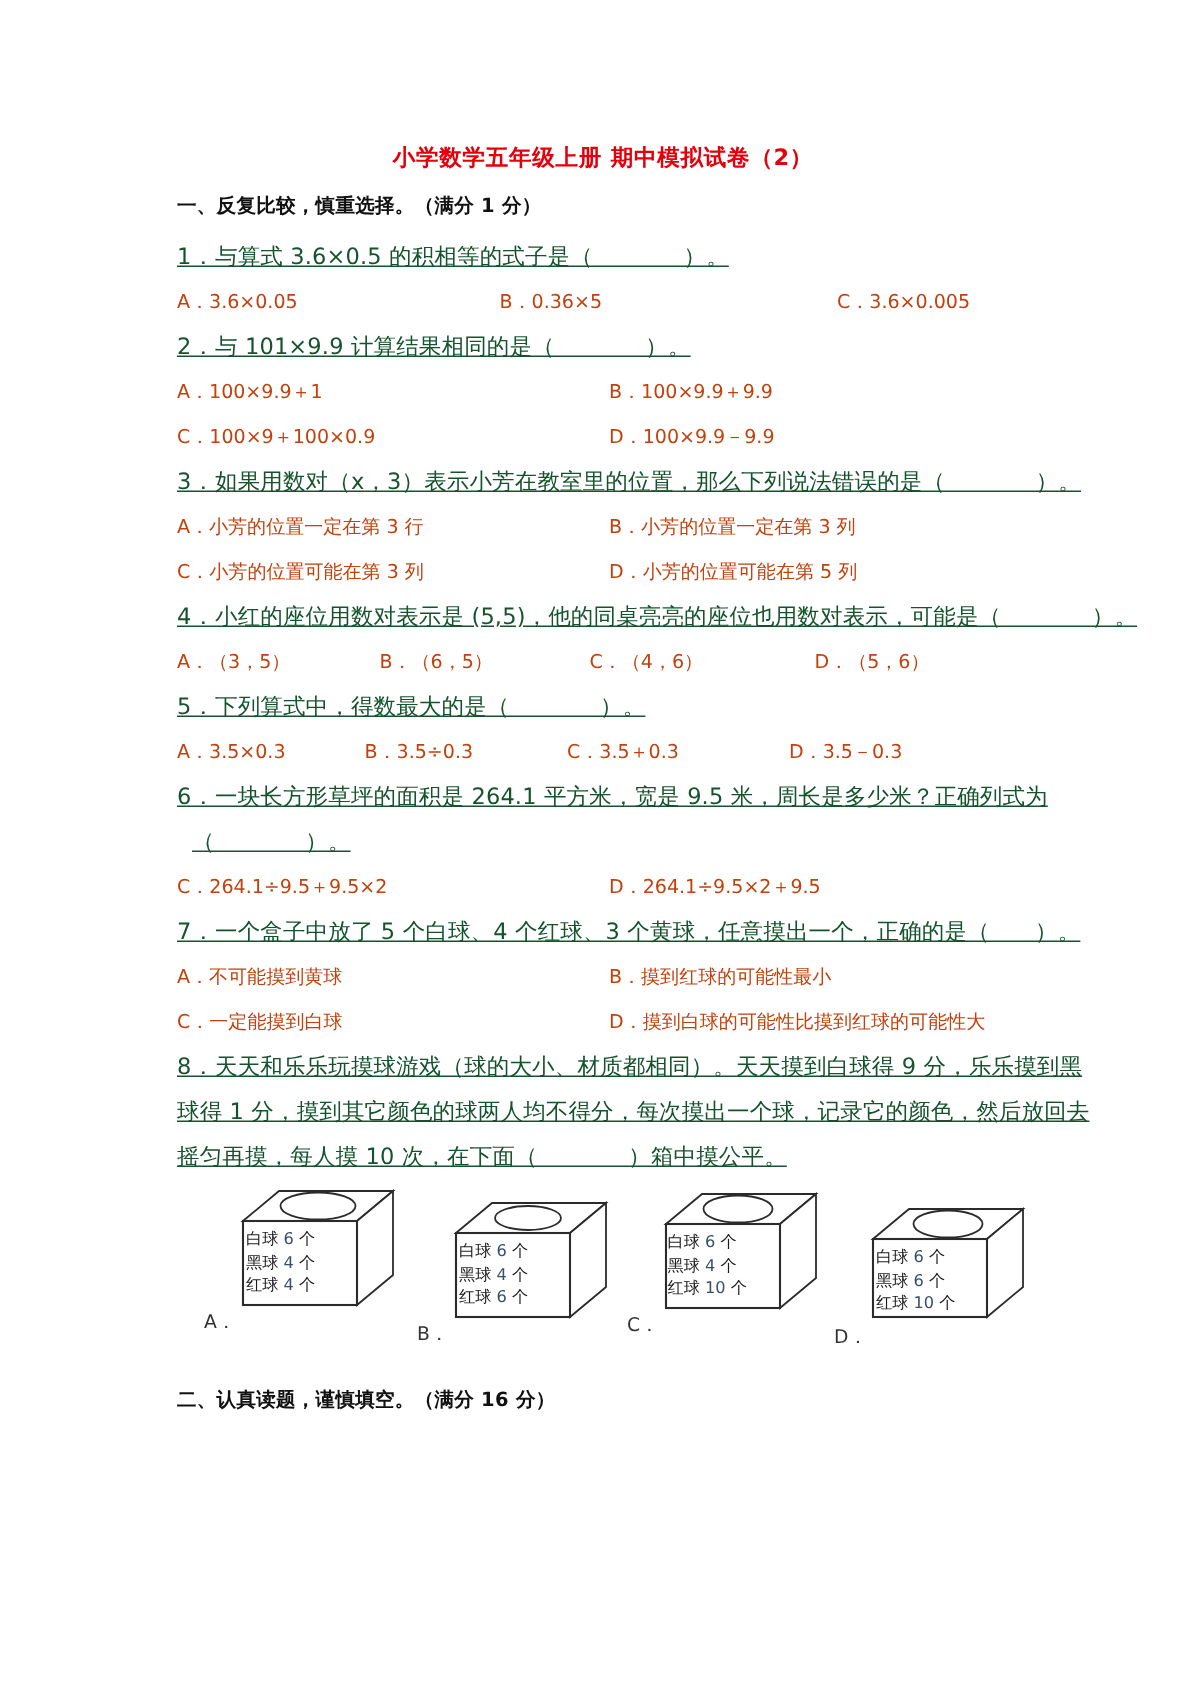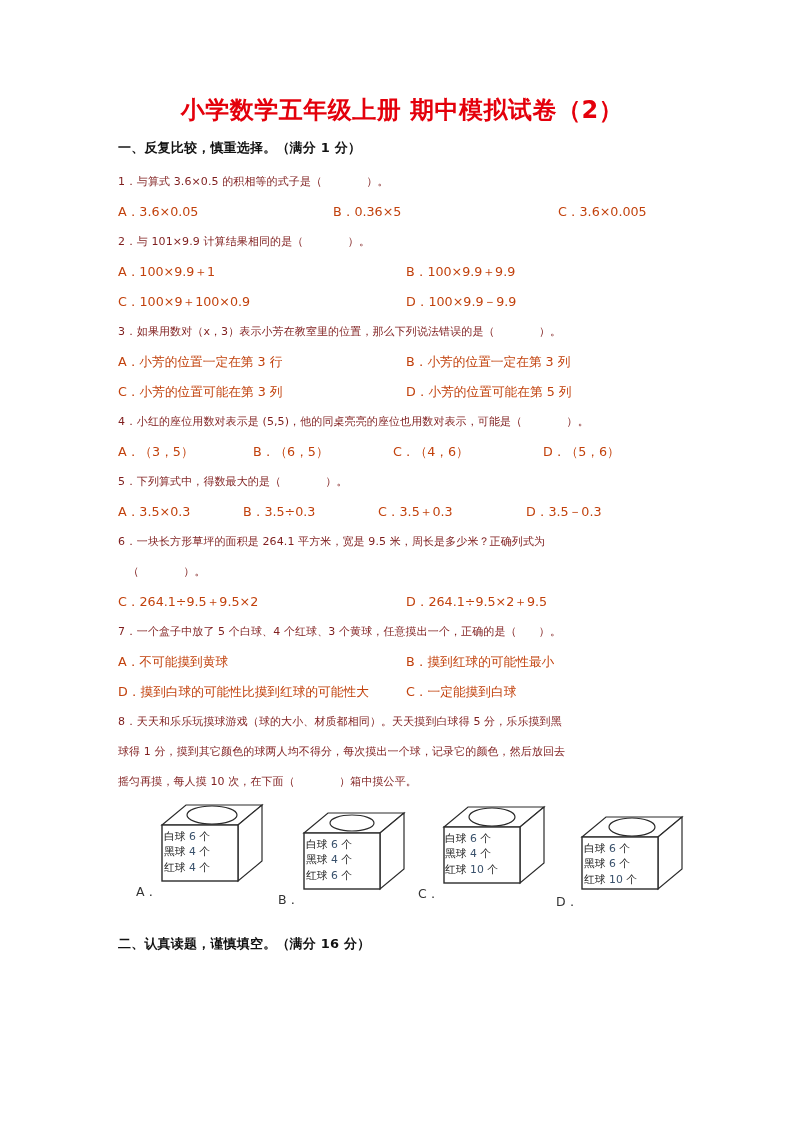--- a/index.html
+++ b/index.html
@@ -25,45 +25,46 @@
   .content {
     position: absolute;
     left: 118px;
     top: 96px;
     width: 568px;
   }
 
   
   .doc-title {
     text-align: center;
-    font-size: 24px;
+    font-size: 15px;
     font-weight: bold;
     color: #e4000b;
     letter-spacing: 0.5px;
     line-height: 1.2;
     margin: 0 0 14px 0;
     white-space: nowrap;
   }
 
   
   .section-head {
     font-size: 13px;
     font-weight: bold;
     color: #111;
     margin: 0 0 10px 0;
     letter-spacing: 0.2px;
   }
 
   
   .qline {
-    font-size: 11px;
+    font-size: 15px;
     line-height: 30px;
-    color: #7f1d1d;
+    color: #14532d;
     white-space: nowrap;
     letter-spacing: 0.1px;
+    text-decoration: underline;
   }
   .qnum {
     letter-spacing: 0.4px;
   }
 
   
   .opt-row {
     display: flex;
     font-size: 12.7px;
     line-height: 30px;
@@ -197,26 +198,26 @@
     </div>
 
     <div class="qline">
       <span class="qnum">7．</span><span>一个盒子中放了 5 个白球、4 个红球、3 个黄球，任意摸出一个，正确的是（　　）。</span>
     </div>
     <div class="opt-row cols2">
       <span class="opt">A．不可能摸到黄球</span>
       <span class="opt">B．摸到红球的可能性最小</span>
     </div>
     <div class="opt-row cols2">
+      <span class="opt">C．一定能摸到白球</span>
       <span class="opt">D．摸到白球的可能性比摸到红球的可能性大</span>
-      <span class="opt">C．一定能摸到白球</span>
-    </div>
-
-    <div class="qline">
-      <span class="qnum">8．</span><span>天天和乐乐玩摸球游戏（球的大小、材质都相同）。天天摸到白球得 5 分，乐乐摸到黑</span>
+    </div>
+
+    <div class="qline">
+      <span class="qnum">8．</span><span>天天和乐乐玩摸球游戏（球的大小、材质都相同）。天天摸到白球得 9 分，乐乐摸到黑</span>
     </div>
     <div class="qline">球得 1 分，摸到其它颜色的球两人均不得分，每次摸出一个球，记录它的颜色，然后放回去</div>
     <div class="qline">摇匀再摸，每人摸 10 次，在下面（　　　　）箱中摸公平。</div>
 
     <div class="boxes">
 
       <div class="box-unit" style="left:18px; top:0px;">
         <svg class="box-svg" width="108" height="86" viewBox="0 0 108 86">
           <polygon points="4,22 28,2 104,2 80,22" fill="#ffffff" stroke="#2b2b2b" stroke-width="1.2"></polygon>
           <polygon points="80,22 104,2 104,58 80,78" fill="#ffffff" stroke="#2b2b2b" stroke-width="1.2"></polygon>

